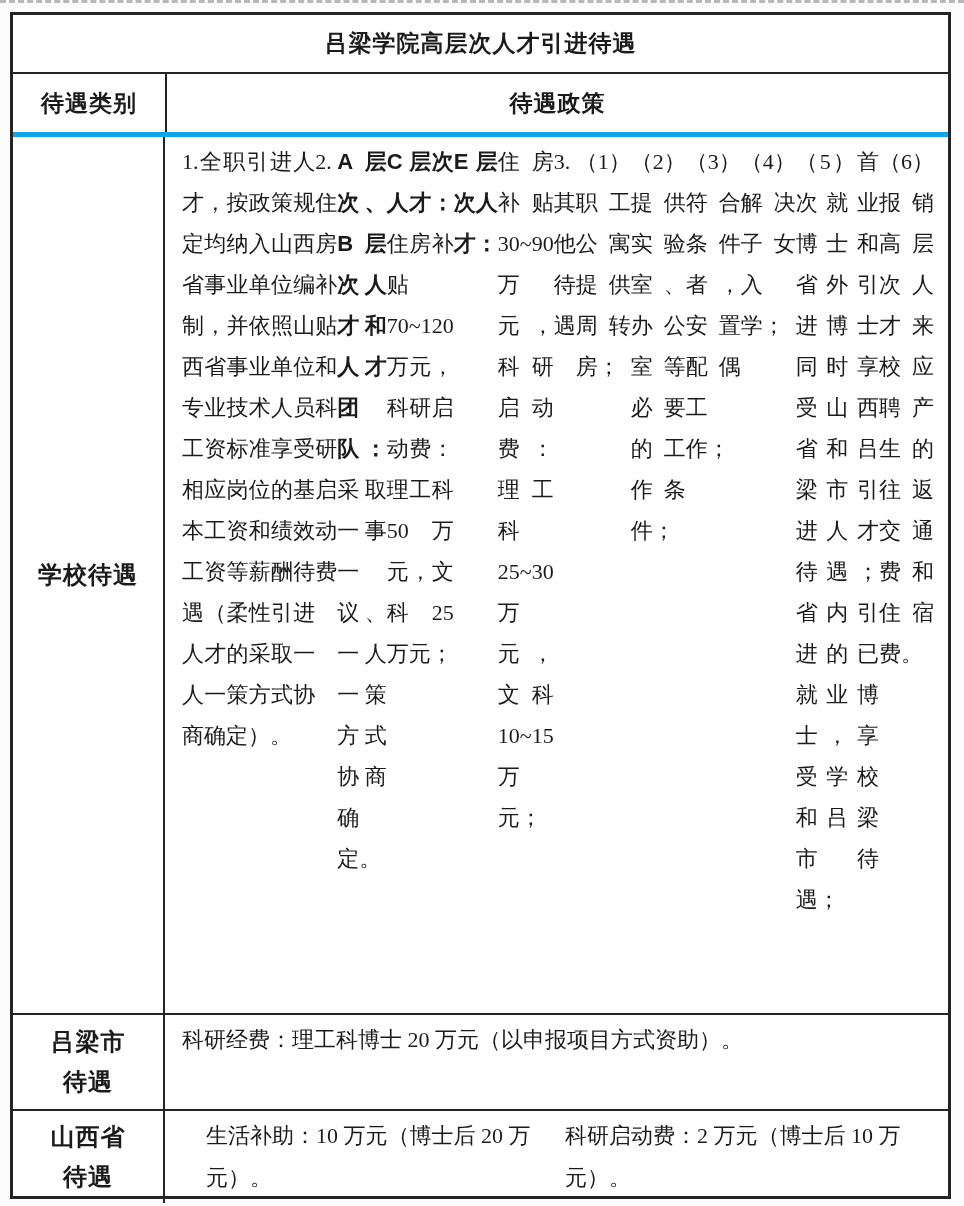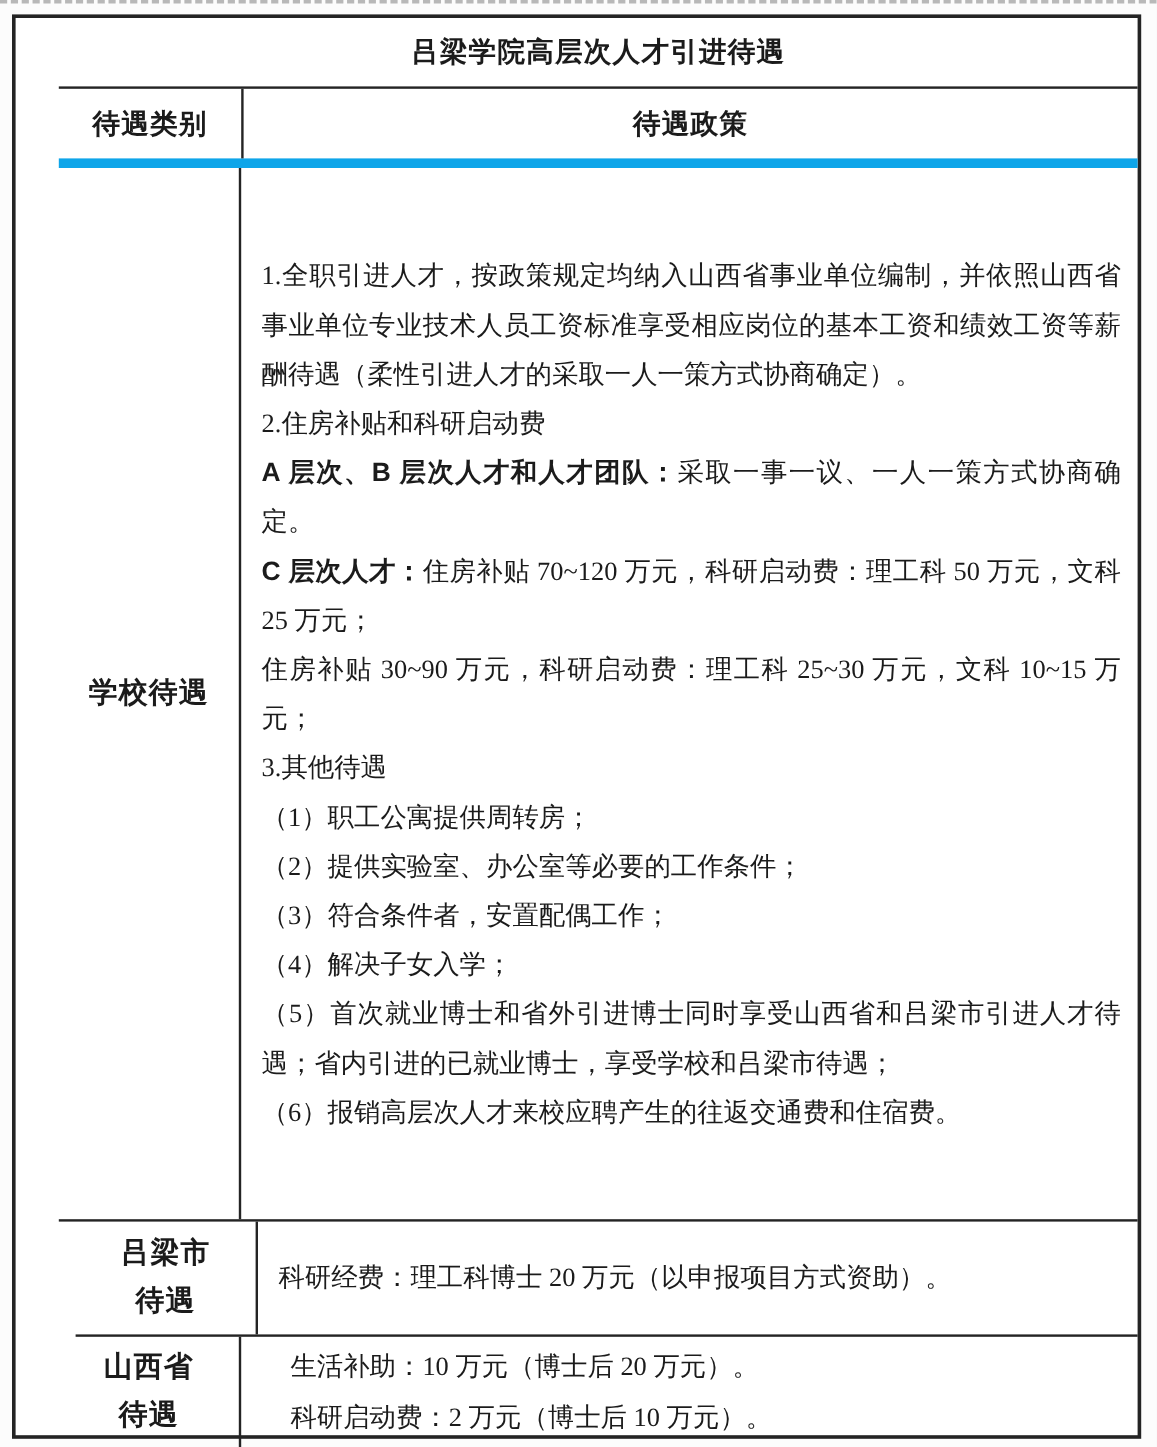--- a/index.html
+++ b/index.html
@@ -28,38 +28,37 @@
     position: absolute;
     left: 10px;
     top: 12px;
     width: 941px;
     height: 1187px;
     box-sizing: border-box;
     background: #ffffff;
     border: 3px solid #242424;
     display: flex;
     flex-direction: column;
-    padding-left: 36px;
   }
   .title-row {
     height: 57px;
     flex: 0 0 57px;
     border-bottom: 2px solid #242424;
     display: flex;
     align-items: center;
     justify-content: center;
     font-family: "Liberation Sans", "DejaVu Sans", sans-serif;
     font-weight: 700;
     font-size: 23px;
     letter-spacing: 1px;
   }
   .header-row {
     height: 58px;
     flex: 0 0 58px;
-    border-bottom: 8px solid #0ea5e9;
+    border-bottom: 5px solid #0ea5e9;
     display: flex;
   }
   .hcell {
     display: flex;
     align-items: center;
     justify-content: center;
     font-family: "Liberation Sans", "DejaVu Sans", sans-serif;
     font-weight: 700;
     font-size: 23px;
     letter-spacing: 1px;
@@ -75,43 +74,43 @@
     display: flex;
     flex-direction: column;
   }
   .trow {
     display: flex;
     border-bottom: 2px solid #242424;
     box-sizing: border-box;
   }
   .trow:last-child { border-bottom: none; flex: 1; gap: 24px; }
   .trow:nth-child(1) { height: 878px; flex: 0 0 878px; }
-  .trow:nth-child(2) { height: 96px; flex: 0 0 96px; margin-left: 14px; }
+  .trow:nth-child(2) { height: 96px; flex: 0 0 96px; }
   .cell { box-sizing: border-box; }
   .cat {
     width: 152px;
     flex: 0 0 152px;
     border-right: 2px solid #242424;
     display: flex;
     flex-direction: column;
     align-items: center;
     justify-content: center;
     gap: 12px;
     font-family: "Liberation Sans", "DejaVu Sans", sans-serif;
     font-weight: 700;
     font-size: 24px;
     letter-spacing: 1px;
   }
   .cat-line { line-height: 1.15; }
   .policy {
     flex: 1;
     padding: 4px 14px 4px 17px;
     display: flex;
-    flex-direction: column;
-    justify-content: center;
+    flex-direction: row;
+    justify-content: space-between;
     overflow: hidden;
   }
   .para {
     margin: 0;
     font-size: 22px;
     line-height: 41px;
     text-align: justify;
   }
   .trow:nth-child(2) .para,
   .trow:nth-child(3) .para {
@@ -139,20 +138,21 @@
     <div id="rows-container">
         <div class="trow">
           <div class="cell cat">
             <div class="cat-line">学校待遇</div>
           </div>
           <div class="cell policy">
             <p class="para"><span>1.全职引进人才，按政策规定均纳入山西省事业单位编制，并依照山西省事业单位专业技术人员工资标准享受相应岗位的基本工资和绩效工资等薪酬待遇（柔性引进人才的采取一人一策方式协商确定）。</span></p>
             <p class="para"><span>2.住房补贴和科研启动费</span></p>
             <p class="para"><span class="bold">A 层次、B 层次人才和人才团队：</span><span>采取一事一议、一人一策方式协商确定。</span></p>
             <p class="para"><span class="bold">C 层次人才：</span><span>住房补贴 70~120 万元，科研启动费：理工科 50 万元，文科 25 万元；</span></p>
+            <p class="para"><span class="bold">E 层次人才：</span></p>
             <p class="para"><span>住房补贴 30~90 万元，科研启动费：理工科 25~30 万元，文科 10~15 万元；</span></p>
             <p class="para"><span>3.其他待遇</span></p>
             <p class="para"><span>（1）职工公寓提供周转房；</span></p>
             <p class="para"><span>（2）提供实验室、办公室等必要的工作条件；</span></p>
             <p class="para"><span>（3）符合条件者，安置配偶工作；</span></p>
             <p class="para"><span>（4）解决子女入学；</span></p>
             <p class="para"><span>（5）首次就业博士和省外引进博士同时享受山西省和吕梁市引进人才待遇；省内引进的已就业博士，享受学校和吕梁市待遇；</span></p>
             <p class="para"><span>（6）报销高层次人才来校应聘产生的往返交通费和住宿费。</span></p>
           </div>
         </div>

